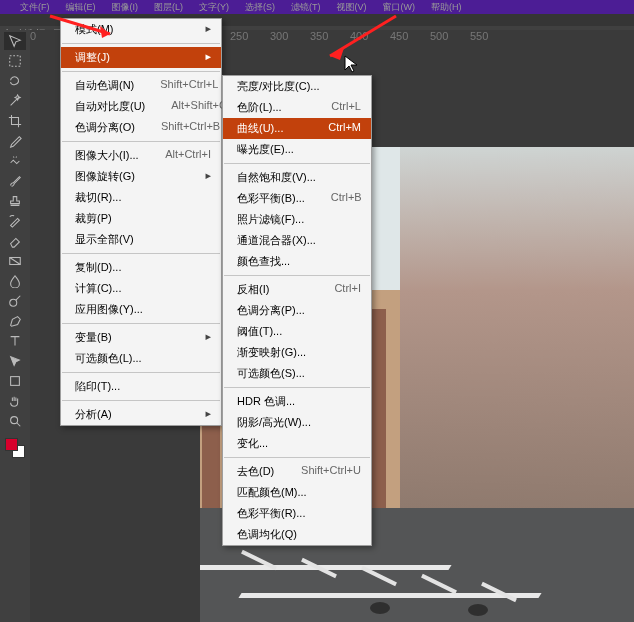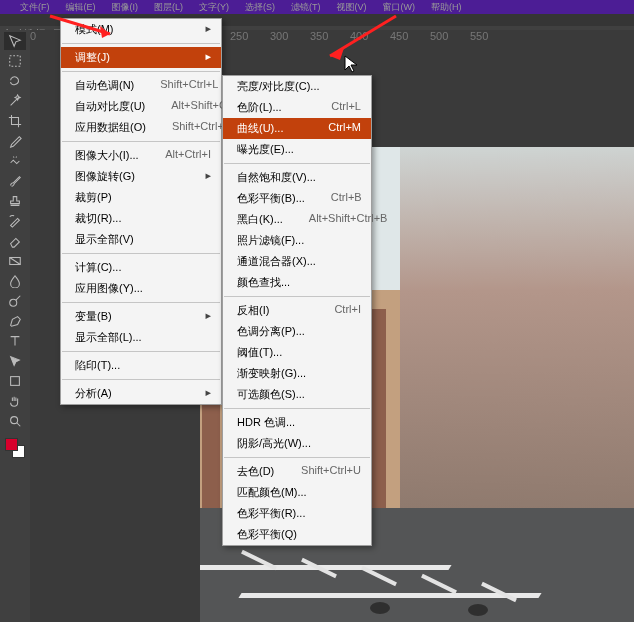--- a/index.html
+++ b/index.html
@@ -227,53 +227,56 @@
     <div class="sep"></div>
     <div class="item">
       <span>自动色调(N)</span>
       <span class="sc">Shift+Ctrl+L</span>
     </div>
     <div class="item">
       <span>自动对比度(U)</span>
       <span class="sc">Alt+Shift+Ctrl+L</span>
     </div>
     <div class="item">
-      <span>应用数据组(O)</span>
+      <span>色调分离(O)</span>
       <span class="sc">Shift+Ctrl+B</span>
     </div>
     <div class="sep"></div>
     <div class="item">
       <span>图像大小(I)...</span>
       <span class="sc">Alt+Ctrl+I</span>
     </div>
     <div class="item arrow">
       <span>图像旋转(G)</span>
     </div>
     <div class="item">
+      <span>裁切(R)...</span>
+    </div>
+    <div class="item">
       <span>裁剪(P)</span>
     </div>
     <div class="item">
-      <span>裁切(R)...</span>
-    </div>
-    <div class="item">
       <span>显示全部(V)</span>
     </div>
     <div class="sep"></div>
+    <div class="item">
+      <span>复制(D)...</span>
+    </div>
     <div class="item">
       <span>计算(C)...</span>
     </div>
     <div class="item">
       <span>应用图像(Y)...</span>
     </div>
     <div class="sep"></div>
     <div class="item arrow">
       <span>变量(B)</span>
     </div>
     <div class="item">
-      <span>显示全部(L)...</span>
+      <span>可选颜色(L)...</span>
     </div>
     <div class="sep"></div>
     <div class="item">
       <span>陷印(T)...</span>
     </div>
     <div class="sep"></div>
     <div class="item arrow">
       <span>分析(A)</span>
     </div>
   </div>
@@ -295,24 +298,20 @@
     </div>
     <div class="sep"></div>
     <div class="item">
       <span>自然饱和度(V)...</span>
     </div>
     <div class="item">
       <span>色彩平衡(B)...</span>
       <span class="sc">Ctrl+B</span>
     </div>
     <div class="item">
-      <span>黑白(K)...</span>
-      <span class="sc">Alt+Shift+Ctrl+B</span>
-    </div>
-    <div class="item">
       <span>照片滤镜(F)...</span>
     </div>
     <div class="item">
       <span>通道混合器(X)...</span>
     </div>
     <div class="item">
       <span>颜色查找...</span>
     </div>
     <div class="sep"></div>
     <div class="item">
@@ -331,33 +330,36 @@
     <div class="item">
       <span>可选颜色(S)...</span>
     </div>
     <div class="sep"></div>
     <div class="item">
       <span>HDR 色调...</span>
     </div>
     <div class="item">
       <span>阴影/高光(W)...</span>
     </div>
+    <div class="item">
+      <span>变化...</span>
+    </div>
     <div class="sep"></div>
     <div class="item">
       <span>去色(D)</span>
       <span class="sc">Shift+Ctrl+U</span>
     </div>
     <div class="item">
       <span>匹配颜色(M)...</span>
     </div>
     <div class="item">
       <span>色彩平衡(R)...</span>
     </div>
     <div class="item">
-      <span>色彩平衡(Q)</span>
+      <span>色调均化(Q)</span>
     </div>
   </div>
 
 <svg class="arrow-red a1" viewBox="0 0 82 28">
   <polyline points="2,2 62,20"></polyline>
   <polygon class="head" points="62,20 52,12 54,24"></polygon>
 </svg>
 <svg class="arrow-red a2" viewBox="0 0 82 48">
   <polyline points="80,2 14,42"></polyline>
   <polygon class="head" points="14,42 28,34 24,46"></polygon>

